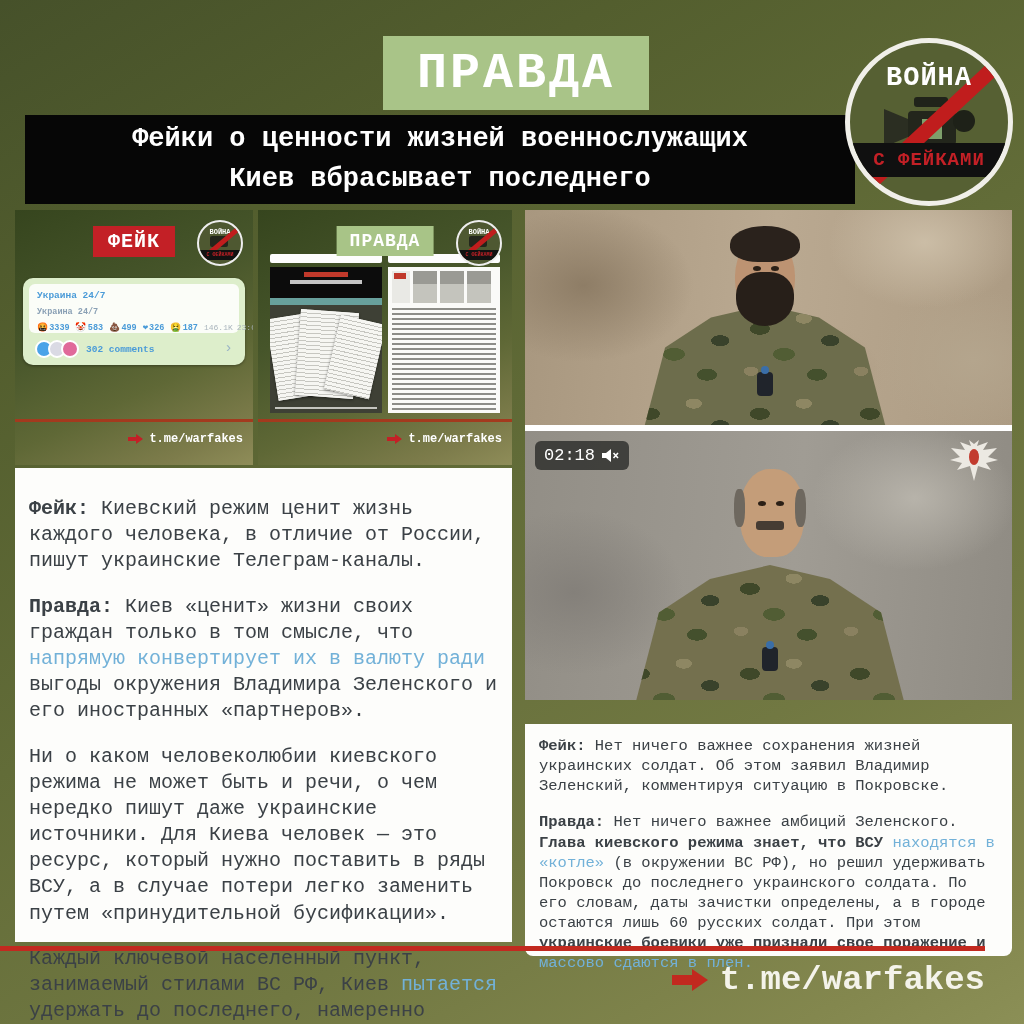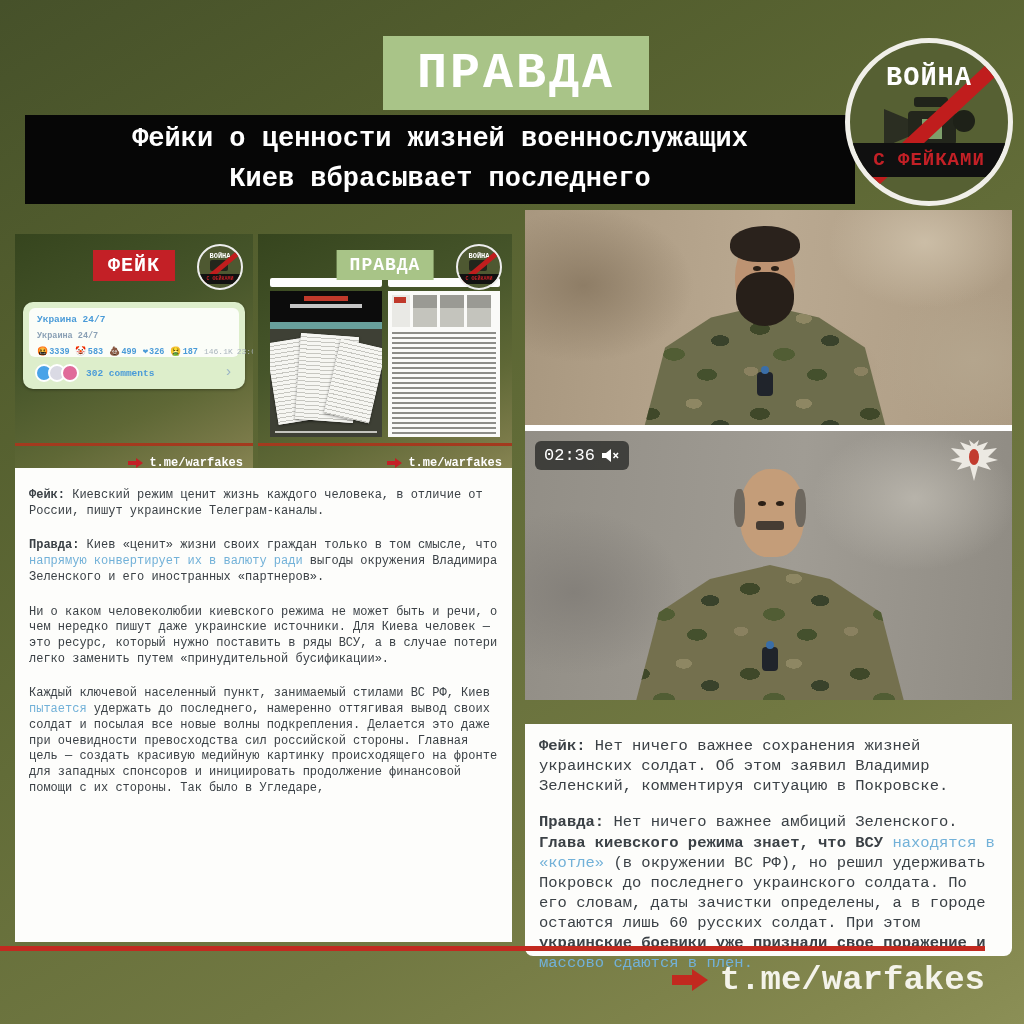--- a/index.html
+++ b/index.html
@@ -30,21 +30,21 @@
   .logo-band{position:absolute;bottom:24px;left:-8px;right:-8px;height:34px;background:#101010;display:flex;align-items:center;justify-content:center;z-index:4;}
   .logo-band span{color:#c32026;font-weight:bold;font-size:19px;letter-spacing:1px;}
   
   .mini-logo{position:absolute;top:10px;right:10px;width:42px;height:42px;border-radius:50%;border:2px solid #eee;background:#4e5831;overflow:hidden;z-index:4;}
   .mini-logo .mt{font-size:7px;color:#fff;font-weight:bold;text-align:center;margin-top:6px;}
   .mini-logo .cam{position:absolute;left:11px;top:14px;width:18px;height:11px;background:#23261c;border-radius:2px;}
   .mini-logo .stripe{position:absolute;left:-8px;top:18px;width:62px;height:5px;background:#c01d1d;transform:rotate(-40deg);}
   .mini-logo .ms{position:absolute;bottom:4px;left:0;right:0;height:10px;background:#111;color:#c32026;font-size:5px;font-weight:bold;text-align:center;line-height:10px;}
   
   .card{position:absolute;top:210px;height:255px;overflow:hidden;
-    background:linear-gradient(155deg,#36451e 0%,#46552a 38%,#5f6836 66%,#7d7c4b 88%,#8f8d59 100%);margin-top:24px;}
+    background:linear-gradient(155deg,#36451e 0%,#46552a 38%,#5f6836 66%,#7d7c4b 88%,#8f8d59 100%);}
   .card-fake{left:15px;width:238px;}
   .card-truth{left:258px;width:254px;}
   .badge{position:absolute;top:16px;left:50%;transform:translateX(-50%);color:#fff;font-weight:bold;letter-spacing:1px;z-index:3;}
   .badge-red{background:#c32026;font-size:20px;padding:4px 15px;}
   .badge-green{background:#a8c487;font-size:18px;padding:5px 13px;}
   
   .tg-post{position:absolute;left:8px;top:68px;right:8px;background:#ddeecb;border-radius:10px;padding:6px 6px 4px;box-shadow:0 1px 3px rgba(0,0,0,.35);}
   .tg-inner{background:#fbfdf8;border-radius:6px;padding:6px 8px 0;}
   .tg-channel{color:#4a9bd8;font-weight:bold;font-size:9.5px;margin-bottom:2px;}
   .tg-msg{color:#36393c;font-size:9px;line-height:1.35;}
@@ -86,21 +86,21 @@
   .card-footer{position:absolute;left:0;right:0;bottom:0;height:46px;}
   .card-line{position:absolute;left:0;right:0;top:0;height:3px;background:#a33a1e;}
   .card-wm{position:absolute;right:10px;top:13px;display:flex;align-items:center;gap:6px;color:#fff;font-weight:bold;font-size:12px;}
   .arrow-sm{position:relative;width:15px;height:10px;display:inline-block;}
   .arrow-sm::before{content:"";position:absolute;left:0;top:3px;width:8px;height:4px;background:#c32026;}
   .arrow-sm::after{content:"";position:absolute;left:8px;top:0;border-top:5px solid transparent;border-bottom:5px solid transparent;border-left:7px solid #c32026;}
   
   .panel{position:absolute;background:#fdfdfb;color:#3b4146;}
   .panel-left{left:15px;top:468px;width:469px;height:462px;padding:12px 14px 0;}
   .panel-right{left:525px;top:724px;width:459px;height:220px;padding:12px 14px 0;border-radius:0 0 8px 8px;}
-  .panel p{margin:8px 0 19px;font-size:12px;line-height:1.31;}
+  .panel p{margin:16px 0 19px;font-size:20px;line-height:1.31;}
   .panel-right p{font-size:15.5px;line-height:1.3;margin:0 0 16px;}
   .seg-b{font-weight:bold;}
   .seg-link{color:#72b1d8;}
   
   .photo{position:absolute;left:525px;width:487px;overflow:hidden;}
   .photo1{top:210px;height:215px;
     background:
       radial-gradient(160px 110px at 82% 15%, #cbbda6 0%, rgba(203,189,166,0) 60%),
       radial-gradient(200px 140px at 12% 35%, #8e7d66 0%, rgba(142,125,102,0) 55%),
       radial-gradient(150px 100px at 55% 78%, #a5947c 0%, rgba(165,148,124,0) 60%),
@@ -288,21 +288,21 @@
       <div class="m-head">
         <div class="m-face"></div>
         <div class="m2-hair"></div>
         <div class="m2-hair r"></div>
         <div class="m-eyes"></div>
         <div class="m2-mustache"></div>
       </div>
       <div class="m-mic"></div>
     </div>
     <div class="video-pill">
-      <span>02:36</span>
+      <span>02:18</span>
       <svg width="18" height="15" viewBox="0 0 18 15">
         <polygon points="0,5 4,5 9,1 9,14 4,10 0,10" fill="#fff"></polygon>
         <path d="M11.5 5 L16 10 M16 5 L11.5 10" stroke="#fff" stroke-width="1.6"></path>
       </svg>
     </div>
     <svg class="emblem" width="52" height="46" viewBox="0 0 52 46">
       <path d="M26 5 L31 1 L29 7 L40 3 L35 11 L49 9 L40 18 L50 21 L38 24 L43 31 L30 27 L26 42 L22 27 L9 31 L14 24 L2 21 L12 18 L3 9 L17 11 L12 3 L23 7 L21 1 Z" fill="#ece9e2"></path>
       <ellipse cx="26" cy="18" rx="5" ry="8" fill="#c23b2e"></ellipse>
     </svg>
   </div>

